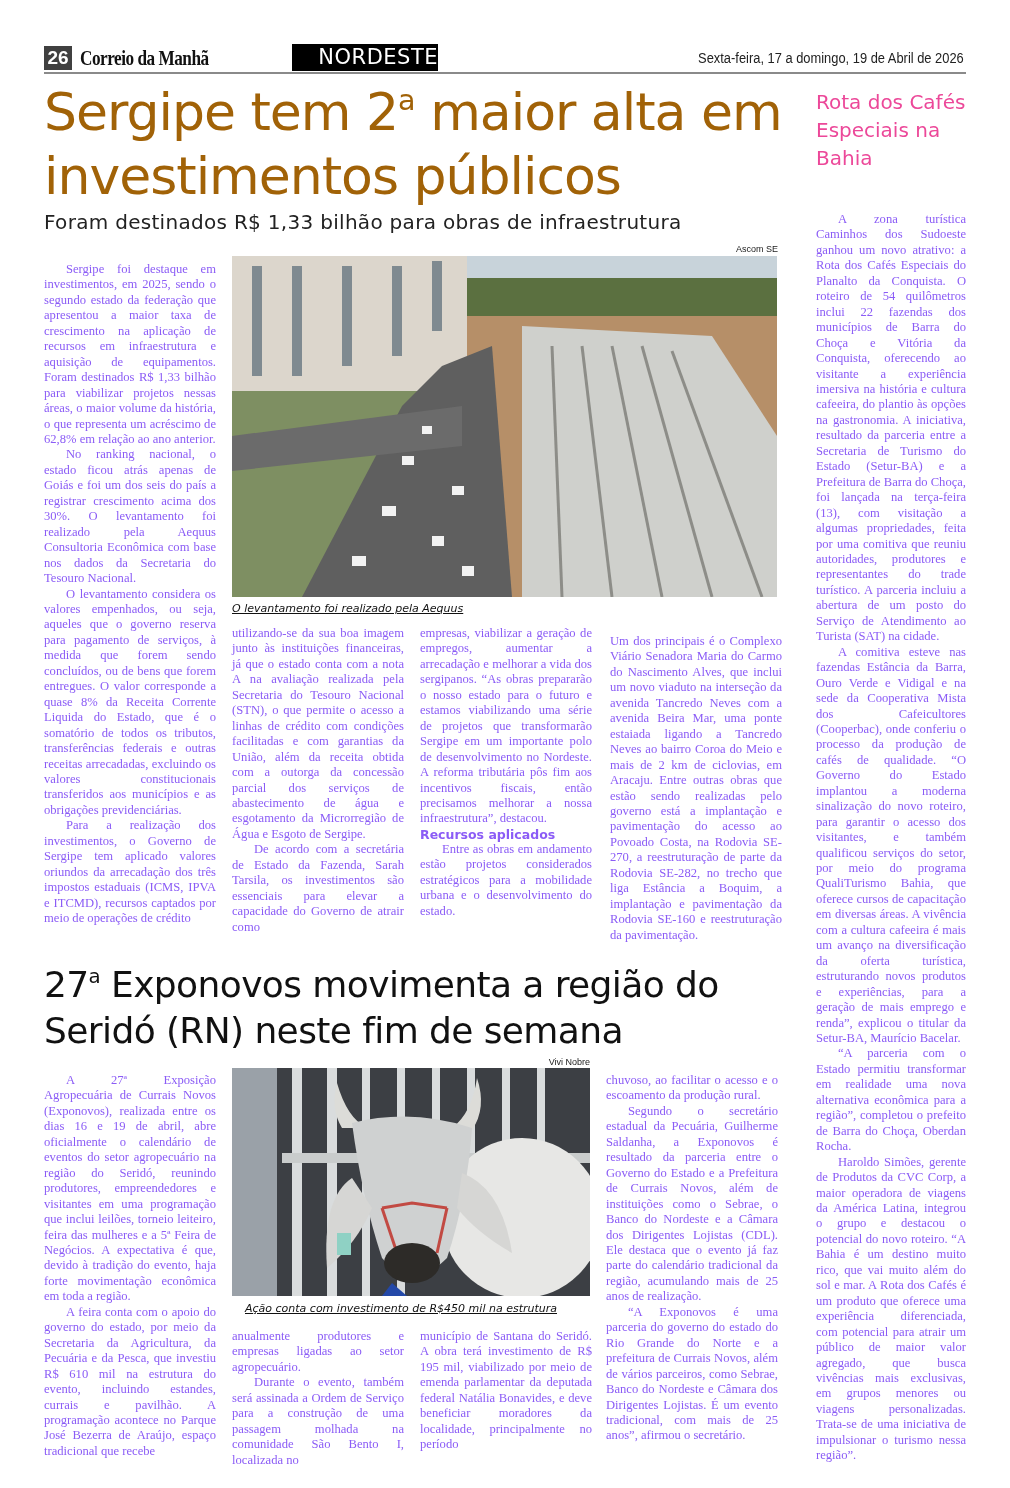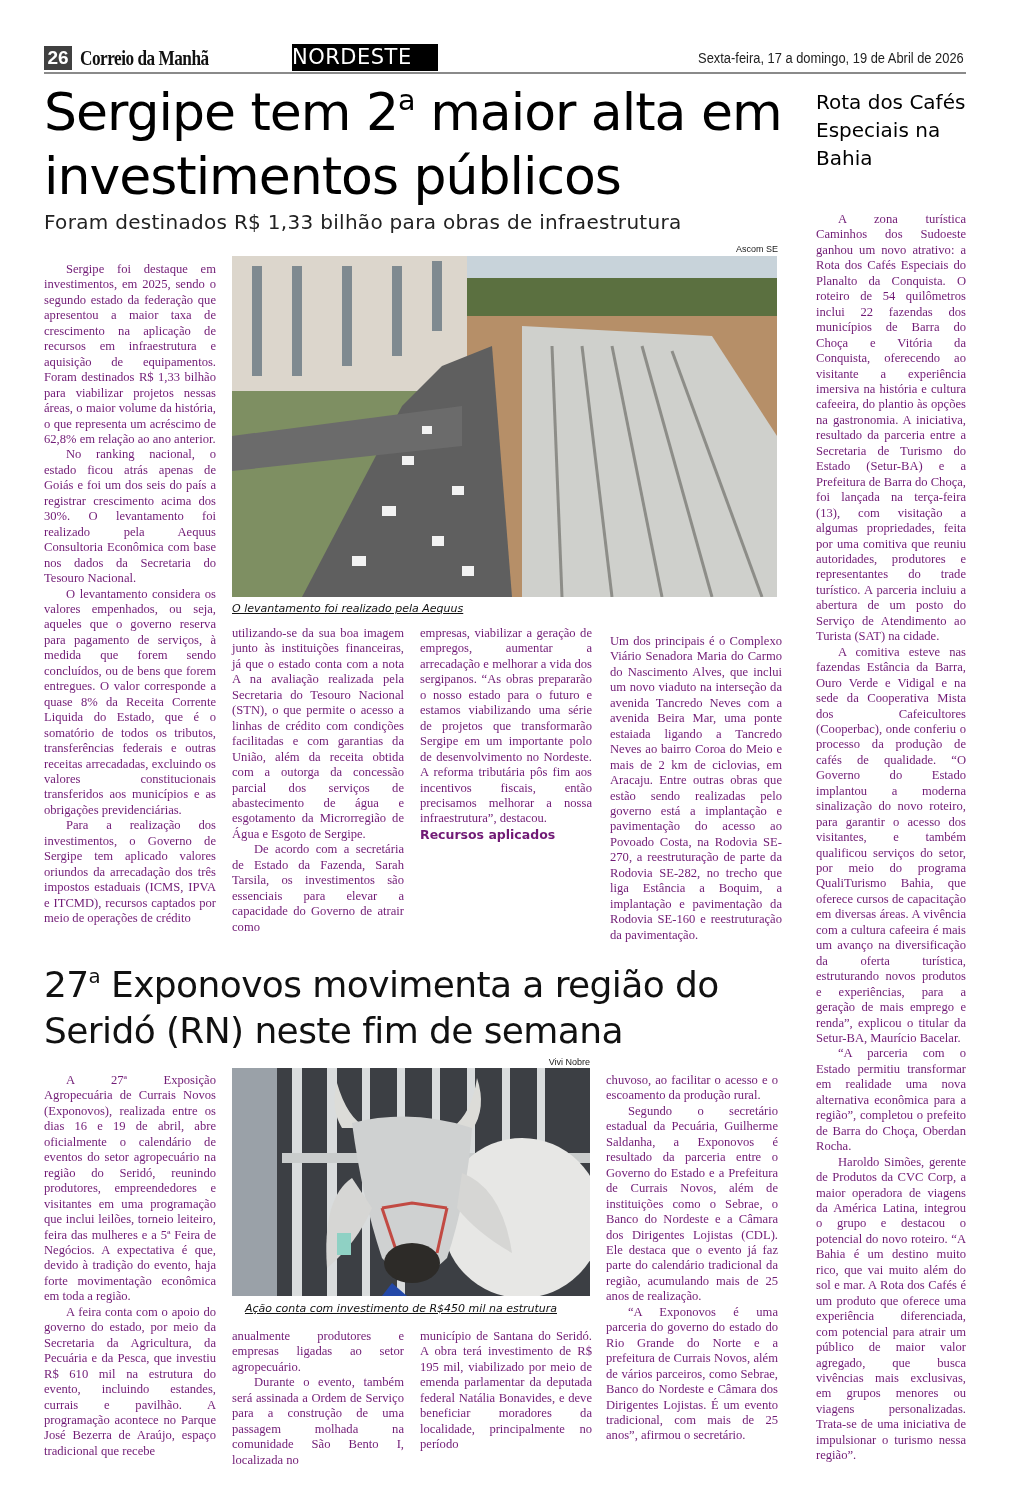--- a/index.html
+++ b/index.html
@@ -2,37 +2,37 @@
 <html><head>
 <meta charset="utf-8">
 <style>
   html, body { margin:0; padding:0; background:#ffffff; }
   body { width:1010px; height:1488px; position:relative; overflow:hidden; color:#111; }
   .abs { position:absolute; }
 
   
   .page-num { left:44px; top:46px; width:28px; height:24px; background:#404040; color:#fff; font:bold 19px "Liberation Sans",sans-serif; text-align:center; line-height:24px; }
   .paper-name { left:80px; top:44px; font:bold 21px "Liberation Serif",serif; letter-spacing:-0.6px; transform:scaleX(0.82); transform-origin:left center; white-space:nowrap; line-height:28px; }
-  .section-tag { left:292px; top:44px; width:146px; height:27px; background:#000; color:#fff; font:21px "DejaVu Sans",sans-serif; text-align:left; line-height:27px; letter-spacing:0.5px; }
+  .section-tag { left:292px; top:44px; width:146px; height:27px; background:#000; color:#fff; font:21px "DejaVu Sans",sans-serif; text-align:right; line-height:27px; letter-spacing:0.5px; }
   .date-line { right:46px; top:50px; font:14px "Liberation Sans",sans-serif; color:#222; white-space:nowrap; transform:scaleX(0.92); transform-origin:right center; }
   .rule { left:44px; top:72px; width:922px; height:2px; background:#8a8a8a; }
 
-  .headline1 { left:44px; top:80px; width:740px; font:500 52px "DejaVu Sans",sans-serif; line-height:64px; letter-spacing:-1px; color:#000000; }
+  .headline1 { left:44px; top:80px; width:740px; font:500 52px "DejaVu Sans",sans-serif; line-height:64px; letter-spacing:-1px; color:#a16207; }
   .subhead1 { left:44px; top:210px; width:740px; font:20px "DejaVu Sans",sans-serif; color:#222; letter-spacing:0.3px; white-space:nowrap; }
   .sup { font-size:0.55em; vertical-align:0.7em; line-height:0; }
 
   .credit { font:9px "Liberation Sans",sans-serif; color:#222; }
   .caption { font:italic 11px "DejaVu Sans",sans-serif; color:#111; white-space:nowrap;text-decoration:underline; }
 
-  .col { font-family:"Liberation Serif","DejaVu Serif",serif; font-size:12.6px; line-height:15.45px; text-align:justify; color:#701a75; hyphens:auto; }
+  .col { font-family:"Liberation Serif","DejaVu Serif",serif; font-size:12.6px; line-height:15.45px; text-align:justify; color:#8b5cf6; hyphens:auto; }
   .col p { margin:0; text-indent:22px; }
   .col p.noindent { text-indent:0; }
   .subtitle-bold { font:bold 12.5px "DejaVu Sans",sans-serif; margin:8px 0 0 0; text-indent:0 !important; }
 
-  .sidebar-title { left:816px; top:88px; width:160px; font:20px "DejaVu Sans",sans-serif; line-height:28px; color:#000000; }
+  .sidebar-title { left:816px; top:88px; width:160px; font:20px "DejaVu Sans",sans-serif; line-height:28px; color:#ec4899; }
 
   .headline2 { left:44px; top:962px; width:760px; font:36px "DejaVu Sans",sans-serif; line-height:46px; letter-spacing:-0.6px; color:#111; }
 
   
   .photo { overflow:hidden; background:#999; }
   .photo svg { display:block; width:100%; height:100%; }
 </style>
 </head>
 <body>
 
@@ -92,20 +92,21 @@
 </div>
 
 <div class="abs col" style="left:232px; top:626px; width:172px;">
   <p class="noindent">utilizando-se da sua boa imagem junto às instituições financeiras, já que o estado conta com a nota A na avaliação realizada pela Secretaria do Tesouro Nacional (STN), o que permite o acesso a linhas de crédito com condições facilitadas e com garantias da União, além da receita obtida com a outorga da concessão parcial dos serviços de abastecimento de água e esgotamento da Microrregião de Água e Esgoto de Sergipe.</p>
   <p>De acordo com a secretária de Estado da Fazenda, Sarah Tarsila, os investimentos são essenciais para elevar a capacidade do Governo de atrair como</p>
 </div>
 
 <div class="abs col" style="left:420px; top:626px; width:172px;">
   <p class="noindent">empresas, viabilizar a geração de empregos, aumentar a arrecadação e melhorar a vida dos sergipanos. “As obras prepararão o nosso estado para o futuro e estamos viabilizando uma série de projetos que transformarão Sergipe em um importante polo de desenvolvimento no Nordeste. A reforma tributária pôs fim aos incentivos fiscais, então precisamos melhorar a nossa infraestrutura”, destacou.</p>
   <p class="subtitle-bold">Recursos aplicados</p>
+  <p>Entre as obras em andamento estão projetos considerados estratégicos para a mobilidade urbana e o desenvolvimento do estado.</p>
 </div>
 
 <div class="abs col" style="left:610px; top:626px; width:172px;margin-top:8px;">
   <p class="noindent">Um dos principais é o Complexo Viário Senadora Maria do Carmo do Nascimento Alves, que inclui um novo viaduto na interseção da avenida Tancredo Neves com a avenida Beira Mar, uma ponte estaiada ligando a Tancredo Neves ao bairro Coroa do Meio e mais de 2 km de ciclovias, em Aracaju. Entre outras obras que estão sendo realizadas pelo governo está a implantação e pavimentação do acesso ao Povoado Costa, na Rodovia SE-270, a reestruturação de parte da Rodovia SE-282, no trecho que liga Estância a Boquim, a implantação e pavimentação da Rodovia SE-160 e reestruturação da pavimentação.</p>
 </div>
 
 <div class="abs sidebar-title">Rota dos Cafés Especiais na Bahia</div>
 <div class="abs col" style="left:816px; top:212px; width:150px;">
   <p>A zona turística Caminhos dos Sudoeste ganhou um novo atrativo: a Rota dos Cafés Especiais do Planalto da Conquista. O roteiro de 54 quilômetros inclui 22 fazendas dos municípios de Barra do Choça e Vitória da Conquista, oferecendo ao visitante a experiência imersiva na história e cultura cafeeira, do plantio às opções na gastronomia. A iniciativa, resultado da parceria entre a Secretaria de Turismo do Estado (Setur-BA) e a Prefeitura de Barra do Choça, foi lançada na terça-feira (13), com visitação a algumas propriedades, feita por uma comitiva que reuniu autoridades, produtores e representantes do trade turístico. A parceria incluiu a abertura de um posto do Serviço de Atendimento ao Turista (SAT) na cidade.</p>
   <p>A comitiva esteve nas fazendas Estância da Barra, Ouro Verde e Vidigal e na sede da Cooperativa Mista dos Cafeicultores (Cooperbac), onde conferiu o processo da produção de cafés de qualidade. “O Governo do Estado implantou a moderna sinalização do novo roteiro, para garantir o acesso dos visitantes, e também qualificou serviços do setor, por meio do programa QualiTurismo Bahia, que oferece cursos de capacitação em diversas áreas. A vivência com a cultura cafeeira é mais um avanço na diversificação da oferta turística, estruturando novos produtos e experiências, para a geração de mais emprego e renda”, explicou o titular da Setur-BA, Maurício Bacelar.</p>

